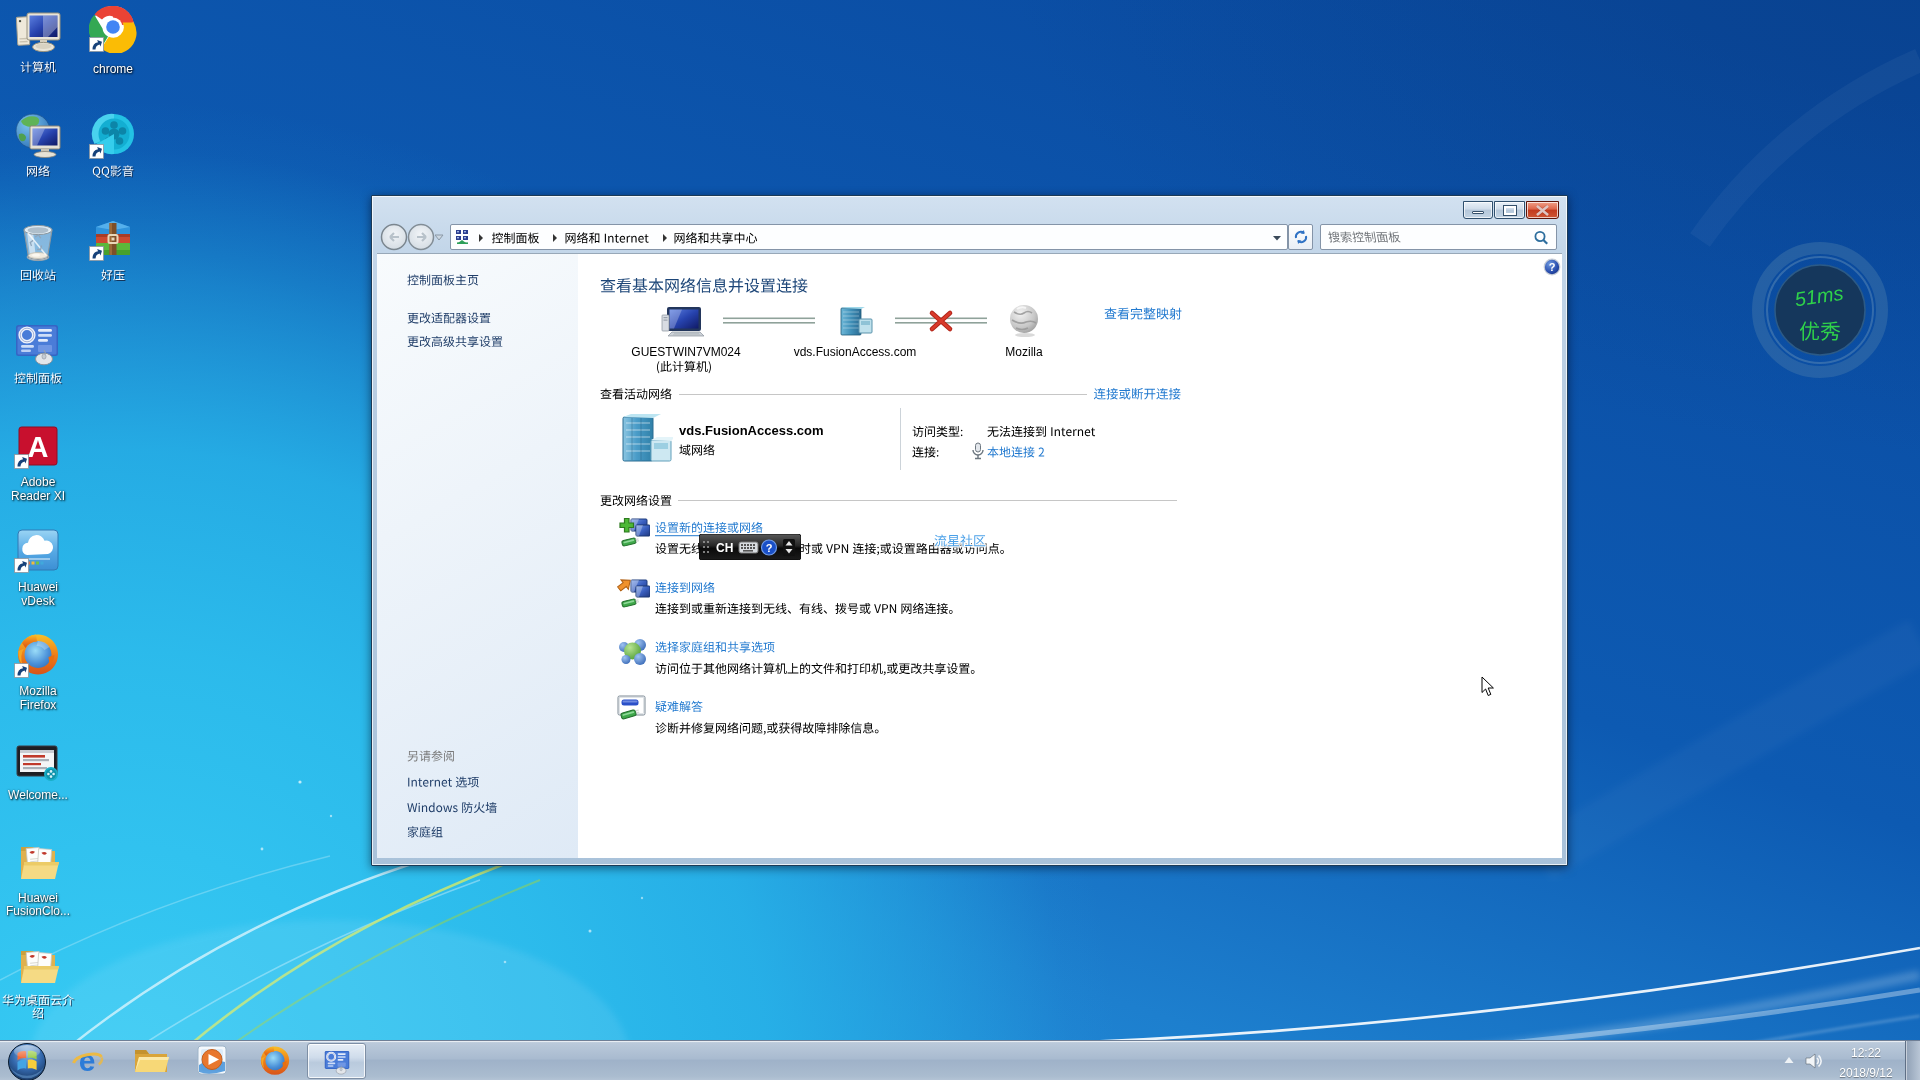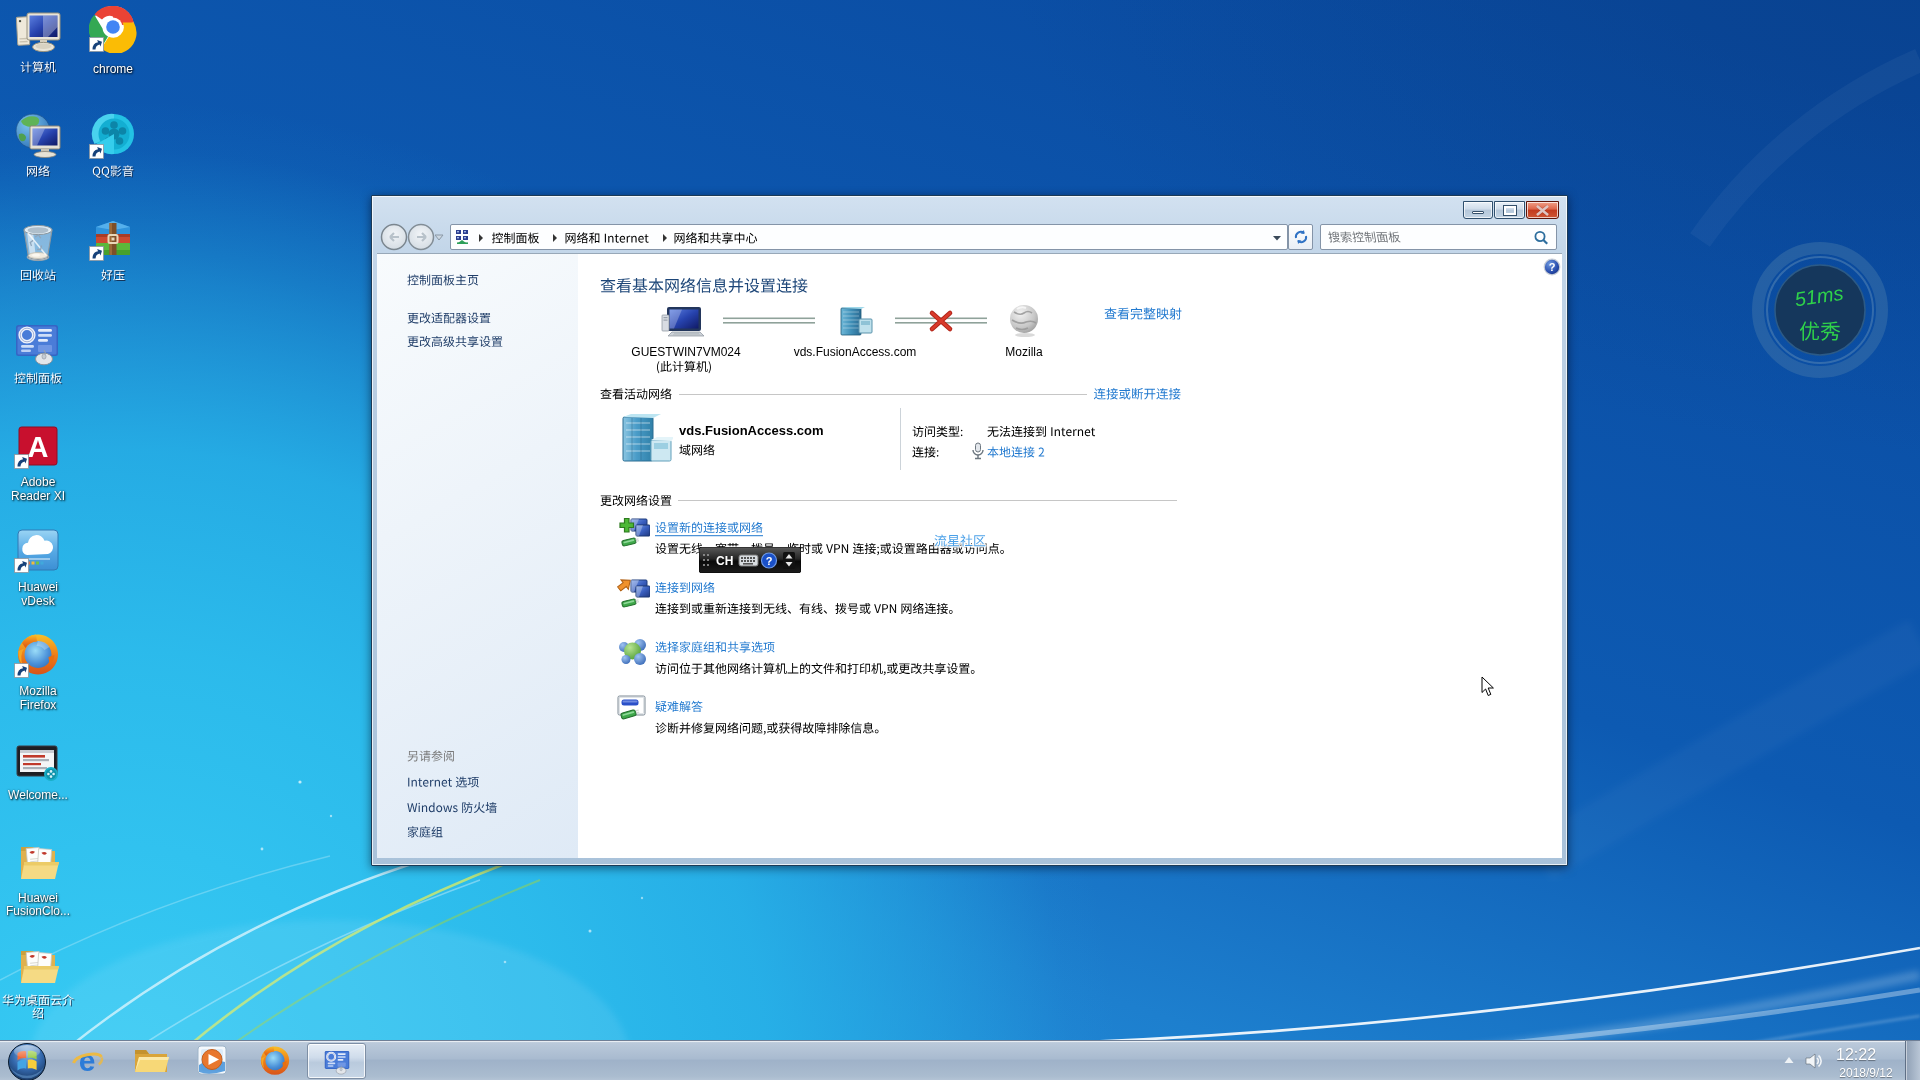--- a/index.html
+++ b/index.html
@@ -37,24 +37,24 @@
 #micico{position:absolute;left:600px;top:247px}
 .itico{position:absolute}
 .rule{position:absolute;height:1px;background:#c6c6c6}
 #taskbar{position:absolute;left:0;top:1040px;width:1920px;height:40px;z-index:20;background:linear-gradient(180deg,#c9d5e4 0%,#bac9da 6%,#a9bbd0 45%,#9fb2c9 50%,#aabccf 90%,#b3c3d5 100%);border-top:1px solid #6f7f96;box-shadow:inset 0 1px 0 rgba(255,255,255,0.6)}
 #orb{position:absolute;left:6px;top:0px}
 .tbicon{position:absolute;top:3px}
 #taskbtn{position:absolute;left:307px;top:2px;width:59px;height:36px;background:linear-gradient(180deg,#e7eef6 0%,#cfdcEB 40%,#b9cadd 55%,#c7d6e6 100%);border:1px solid #7e8fa5;border-radius:3px;box-shadow:inset 0 0 0 1px rgba(255,255,255,0.8)}
 #taskbtn svg{margin:4px 0 0 15px}
 #trayup{position:absolute;left:1783px;top:14px}
 #trayspk{position:absolute;left:1803px;top:10px}
-#clock{position:absolute;left:1836px;top:5px;width:60px;text-align:left;font-size:16px;color:#fff;text-shadow:0 1px 1px rgba(0,0,0,0.4)}
+#clock{position:absolute;left:1836px;top:5px;width:60px;text-align:center;font-size:12px;color:#fff;text-shadow:0 1px 1px rgba(0,0,0,0.4)}
 #dateline{position:absolute;left:1830px;top:25px;width:72px;text-align:center;font-size:12px;color:#fff;text-shadow:0 1px 1px rgba(0,0,0,0.4)}
 #showdesk{position:absolute;left:1905px;top:0;width:15px;height:40px;background:linear-gradient(90deg,#8fa0b5,#b9c6d6);border-left:1px solid #5f6f85;box-shadow:inset 1px 0 0 rgba(255,255,255,0.5)}
-#ime{position:absolute;left:699px;top:547px;z-index:60}
+#ime{position:absolute;left:699px;top:534px;z-index:60}
 #cursor{position:absolute;left:1481px;top:676px;z-index:100}
 </style></head><body>
 <svg id="wall" width="1920" height="1080" viewBox="0 0 1920 1080">
 <defs>
 <linearGradient id="wbase" x1="0.85" y1="0" x2="0.25" y2="1">
  <stop offset="0" stop-color="#0a4aa0"></stop>
  <stop offset="0.5" stop-color="#0d5ab2"></stop>
  <stop offset="0.8" stop-color="#1d7fce"></stop>
  <stop offset="1" stop-color="#2490dc"></stop>
 </linearGradient>

